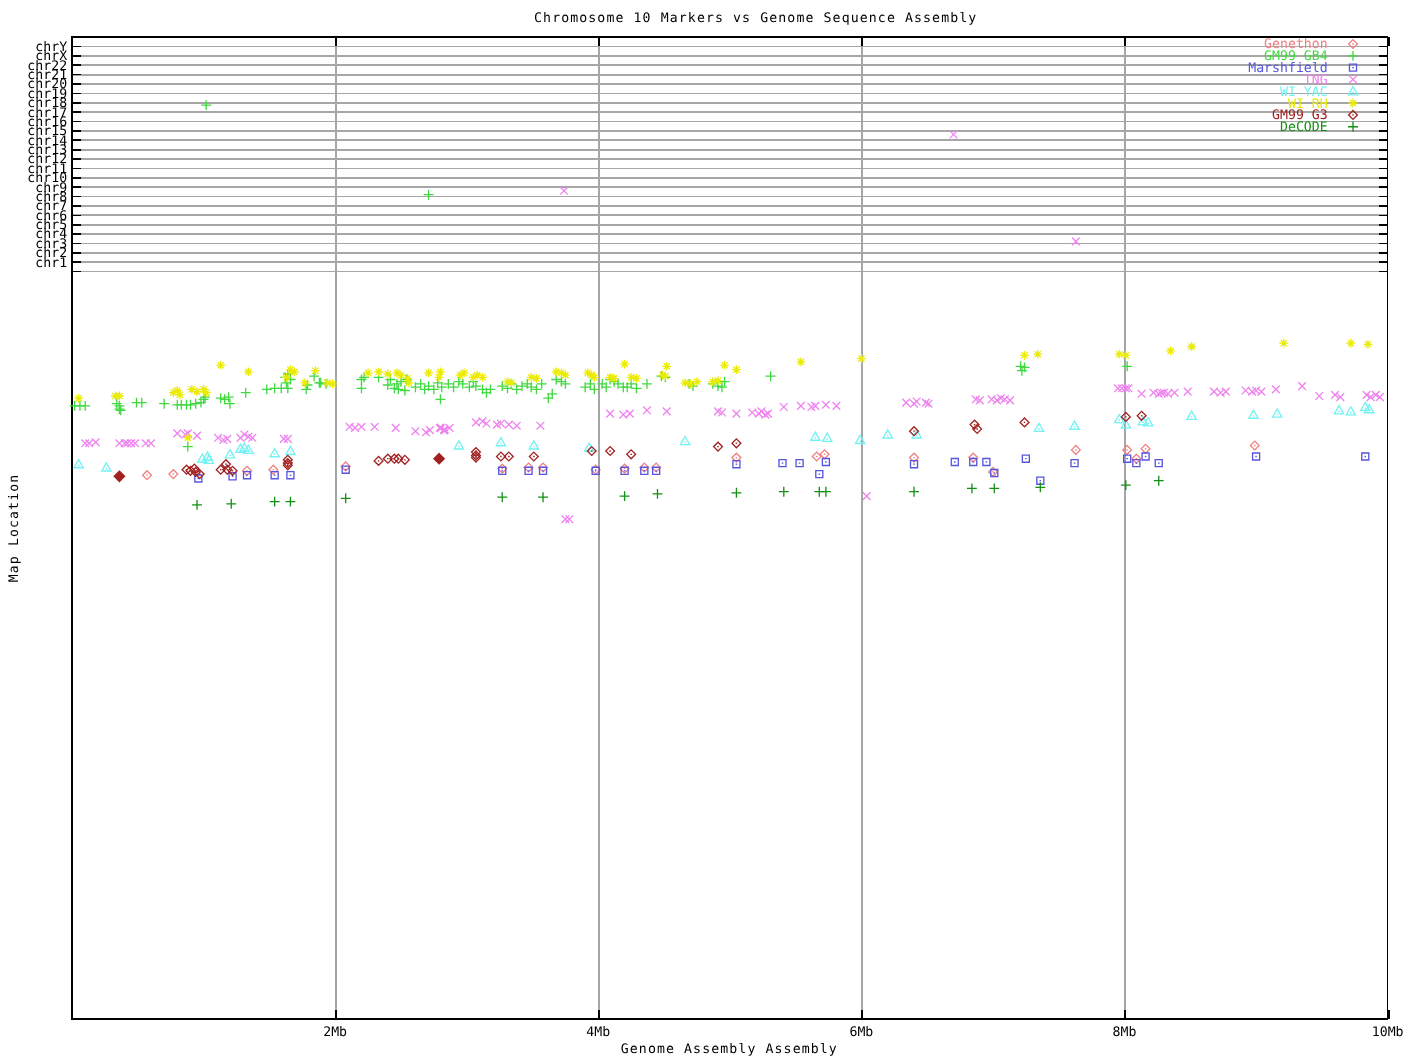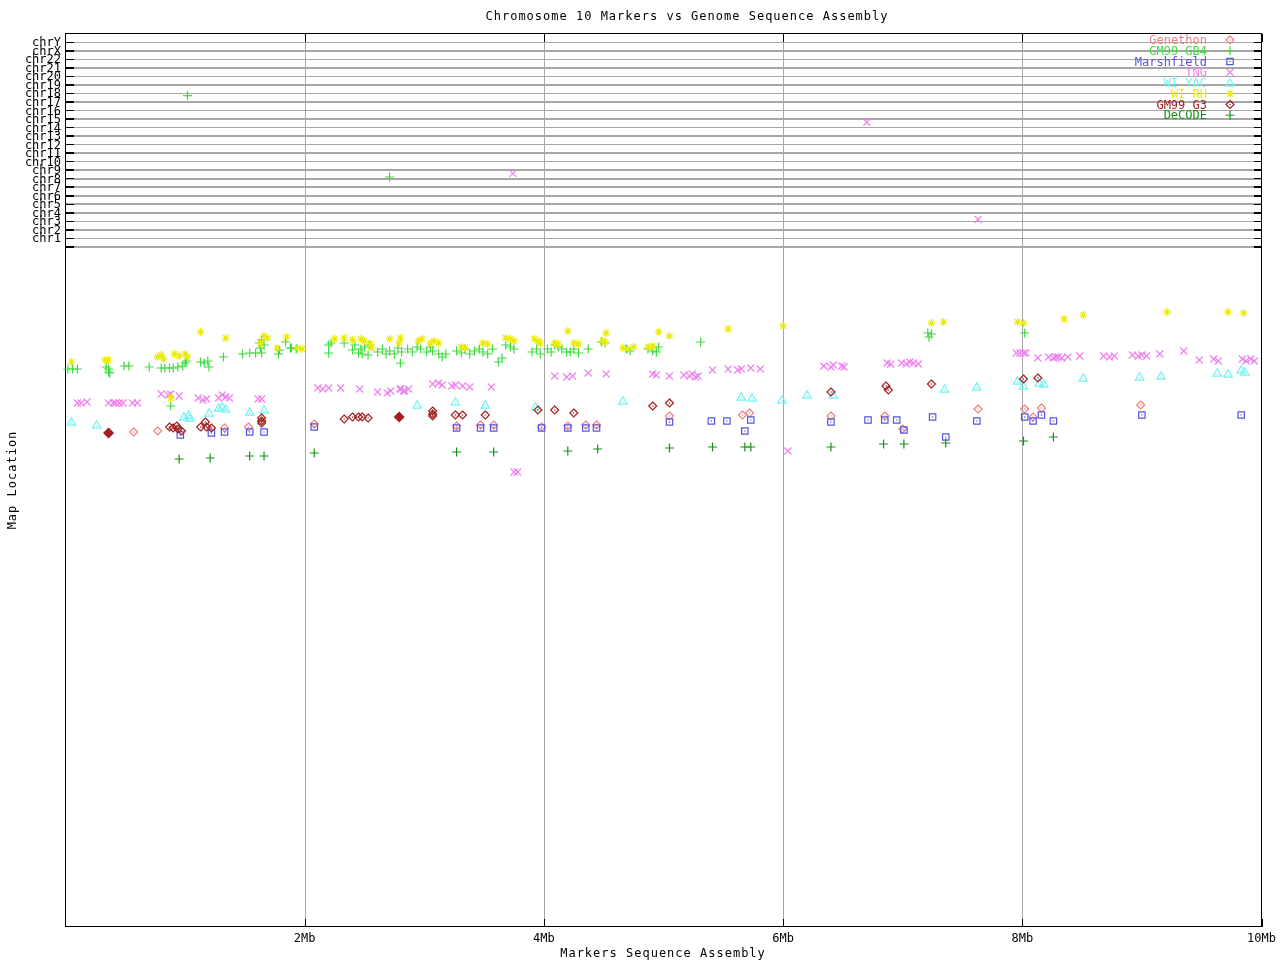--- a/index.html
+++ b/index.html
@@ -13,21 +13,21 @@
            transform:rotate(-90deg) translateX(-50%);font-size:12px;letter-spacing:1px;white-space:nowrap;}
   svg{position:absolute;left:0;top:0;}
   svg text{font-family:"DejaVu Sans Mono","Liberation Mono",monospace;}
 </style>
 </head>
 <body>
 
 <div class="screen">
   <div class="chart-title">Chromosome 10 Markers vs Genome Sequence Assembly</div>
   <div class="y-label">Map Location</div>
-  <div class="x-label">Markers Sequence Assembly</div>
+  <div class="x-label">Genome Assembly Assembly</div>
   <svg id="plot" width="1280" height="960" viewBox="0 0 1280 960">
       <g>
         <line x1="305.5" y1="33.5" x2="305.5" y2="926.5" stroke="#a6a6a6" stroke-width="1.5" shape-rendering="crispEdges"></line>
         <line x1="544.5" y1="33.5" x2="544.5" y2="926.5" stroke="#a6a6a6" stroke-width="1.5" shape-rendering="crispEdges"></line>
         <line x1="783.5" y1="33.5" x2="783.5" y2="926.5" stroke="#a6a6a6" stroke-width="1.5" shape-rendering="crispEdges"></line>
         <line x1="1022.5" y1="33.5" x2="1022.5" y2="926.5" stroke="#a6a6a6" stroke-width="1.5" shape-rendering="crispEdges"></line>
       </g>
       <g>
         <line x1="65.5" y1="42.3" x2="1261.5" y2="42.3" stroke="#a6a6a6" stroke-width="1.6" shape-rendering="crispEdges"></line>
         <line x1="65.5" y1="42.3" x2="73.5" y2="42.3" stroke="#000" stroke-width="1.5" shape-rendering="crispEdges"></line>

